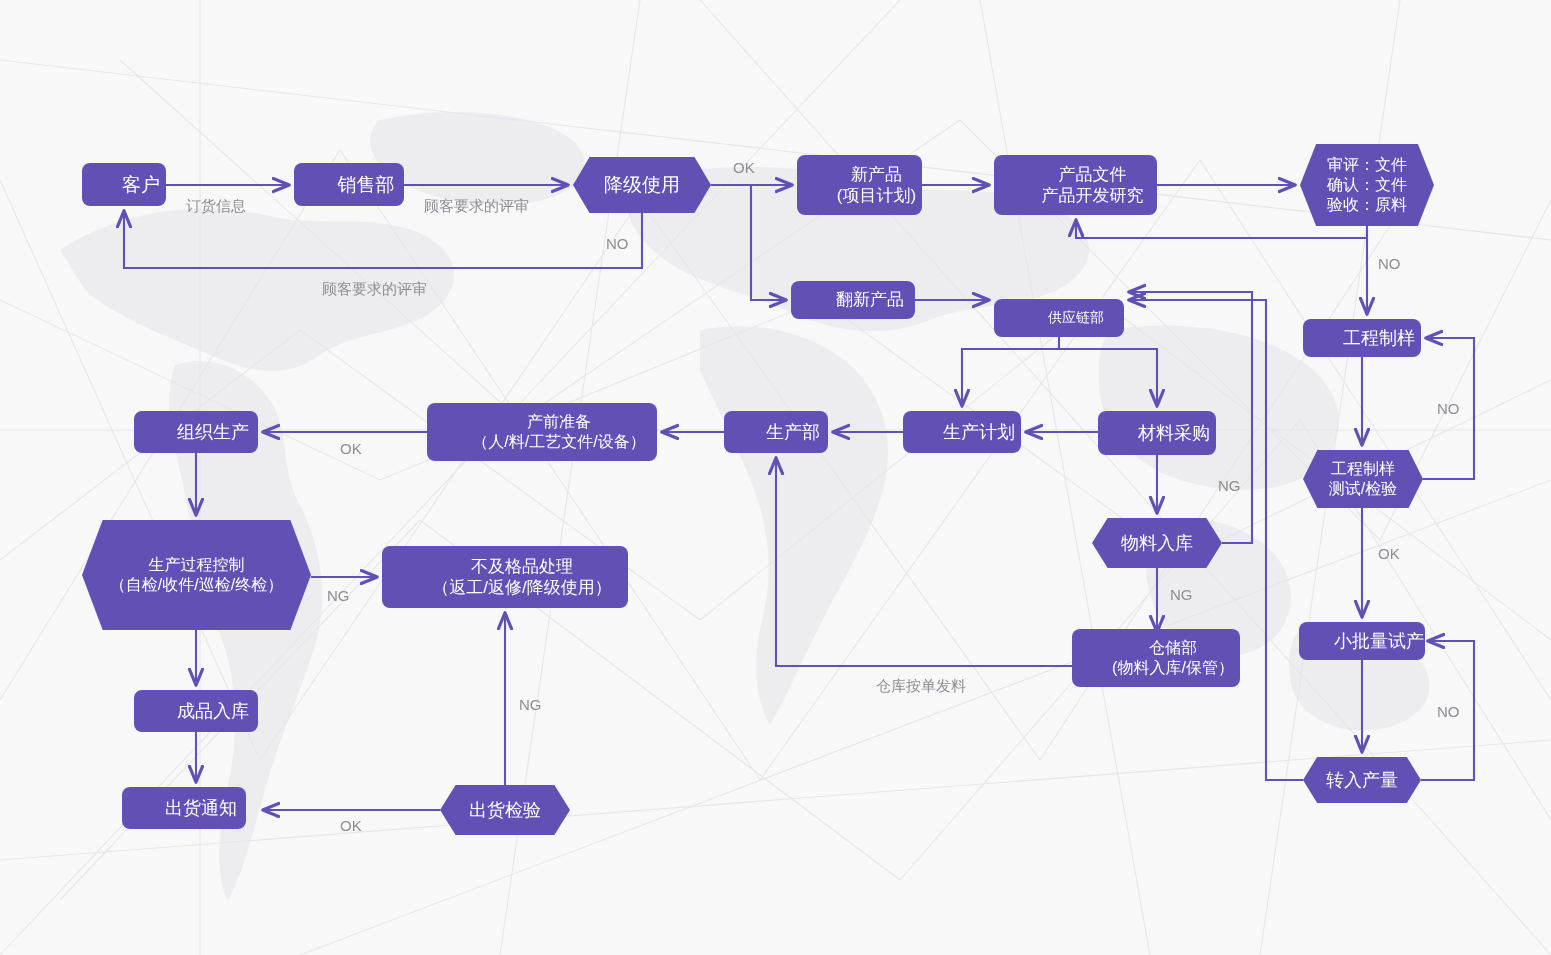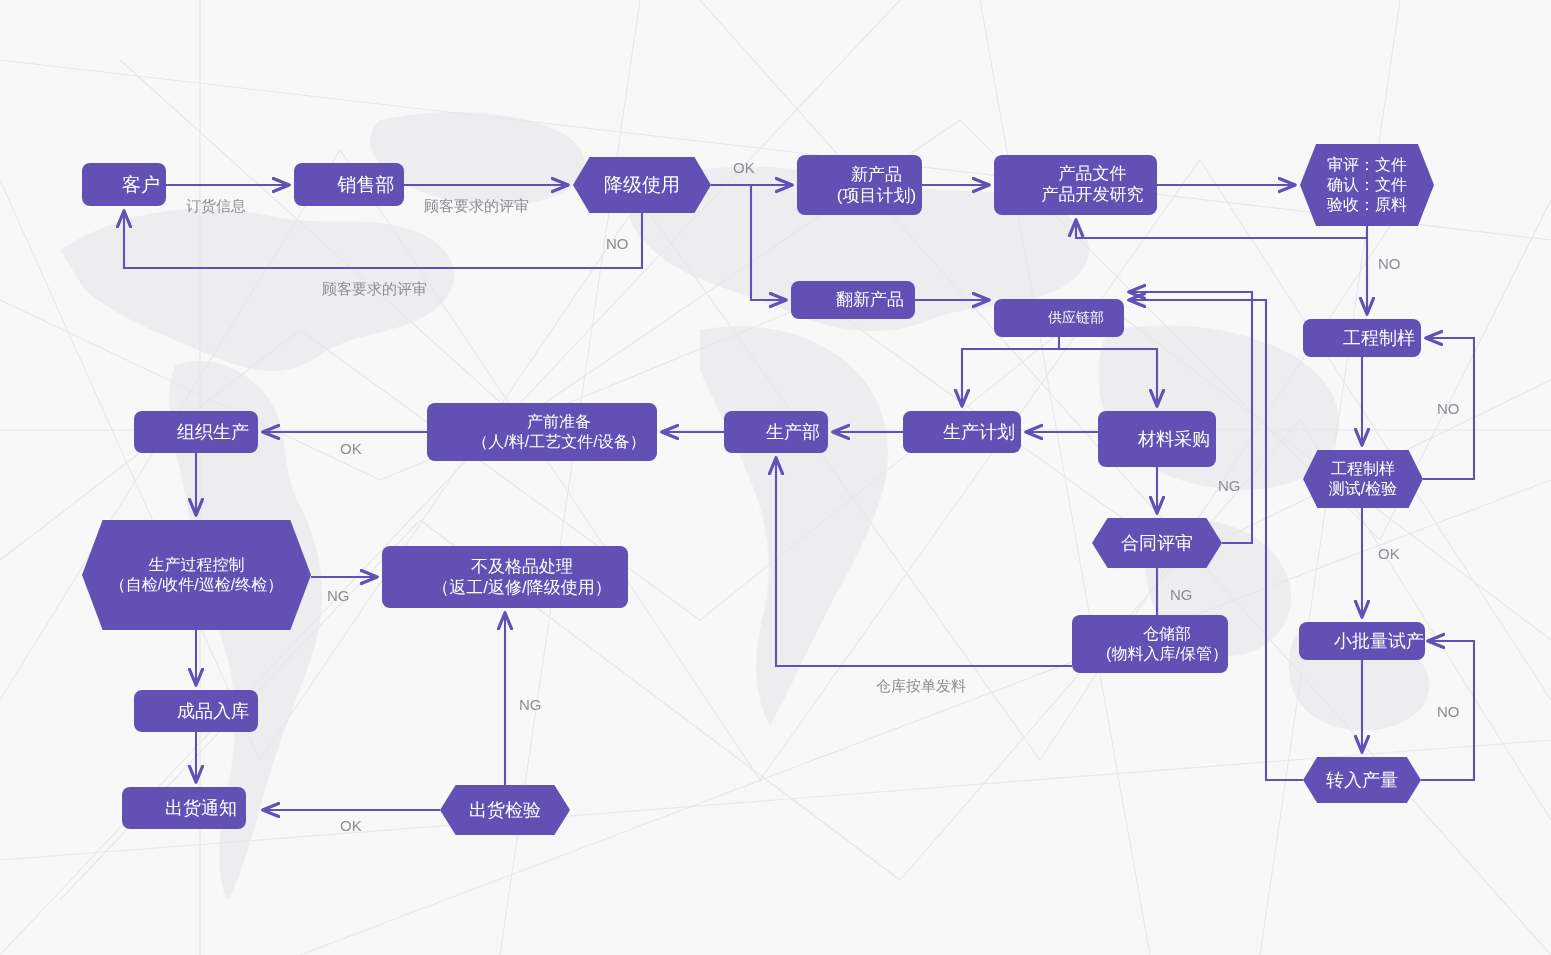--- a/index.html
+++ b/index.html
@@ -160,21 +160,21 @@
       <div class="node rect" style="left: 294px; top: 163px; width: 110px; height: 43px; font-size: 19px; background: rgb(98, 80, 181); color: rgb(255, 255, 255); justify-content: center;">
         <span class="n-line">销售部</span>
       </div>
       <div class="node hex" style="left: 573px; top: 157px; width: 138px; height: 56px; font-size: 19px; background: rgb(98, 80, 181); color: rgb(255, 255, 255);">
         <span class="n-line">降级使用</span>
       </div>
       <div class="node rect" style="left: 797px; top: 155px; width: 125px; height: 60px; font-size: 17px; background: rgb(98, 80, 181); color: rgb(255, 255, 255);">
         <span class="n-line">新产品
 (项目计划)</span>
       </div>
-      <div class="node rect" style="left: 994px; top: 155px; width: 163px; height: 60px; font-size: 17px; background: rgb(98, 80, 181); color: rgb(255, 255, 255); font-family: Liberation Mono, monospace;">
+      <div class="node rect" style="left: 994px; top: 155px; width: 163px; height: 60px; font-size: 17px; background: rgb(98, 80, 181); color: rgb(255, 255, 255);">
         <span class="n-line">产品文件
 产品开发研究</span>
       </div>
       <div class="node hex" style="left: 1300px; top: 144px; width: 134px; height: 82px; font-size: 16px; background: rgb(98, 80, 181); color: rgb(255, 255, 255);">
         <span class="n-line">审评：文件
 确认：文件
 验收：原料</span>
       </div>
       <div class="node rect" style="left: 791px; top: 281px; width: 124px; height: 38px; font-size: 17px; background: rgb(98, 80, 181); color: rgb(255, 255, 255);">
         <span class="n-line">翻新产品</span>
@@ -188,27 +188,27 @@
       <div class="node hex" style="left: 1303px; top: 450px; width: 120px; height: 58px; font-size: 16px; background: rgb(98, 80, 181); color: rgb(255, 255, 255);">
         <span class="n-line">工程制样
 测试/检验</span>
       </div>
       <div class="node rect" style="left: 1299px; top: 622px; width: 126px; height: 38px; font-size: 18px; background: rgb(98, 80, 181); color: rgb(255, 255, 255);">
         <span class="n-line">小批量试产</span>
       </div>
       <div class="node hex" style="left: 1303px; top: 757px; width: 118px; height: 46px; font-size: 18px; background: rgb(98, 80, 181); color: rgb(255, 255, 255);">
         <span class="n-line">转入产量</span>
       </div>
-      <div class="node rect" style="left: 1098px; top: 411px; width: 118px; height: 56px; font-size: 18px; background: rgb(98, 80, 181); color: rgb(255, 255, 255);">
+      <div class="node rect" style="left: 1098px; top: 411px; width: 118px; height: 44px; font-size: 18px; background: rgb(98, 80, 181); color: rgb(255, 255, 255);">
         <span class="n-line">材料采购</span>
       </div>
       <div class="node hex" style="left: 1092px; top: 518px; width: 130px; height: 50px; font-size: 18px; background: rgb(98, 80, 181); color: rgb(255, 255, 255);">
-        <span class="n-line">合同评审</span>
-      </div>
-      <div class="node rect" style="left: 1072px; top: 615px; width: 156px; height: 58px; font-size: 16px; background: rgb(98, 80, 181); color: rgb(255, 255, 255);">
+        <span class="n-line">物料入库</span>
+      </div>
+      <div class="node rect" style="left: 1072px; top: 629px; width: 168px; height: 58px; font-size: 16px; background: rgb(98, 80, 181); color: rgb(255, 255, 255);">
         <span class="n-line">仓储部
 (物料入库/保管）</span>
       </div>
       <div class="node rect" style="left: 903px; top: 411px; width: 118px; height: 42px; font-size: 18px; background: rgb(98, 80, 181); color: rgb(255, 255, 255);">
         <span class="n-line">生产计划</span>
       </div>
       <div class="node rect" style="left: 724px; top: 411px; width: 104px; height: 42px; font-size: 18px; background: rgb(98, 80, 181); color: rgb(255, 255, 255);">
         <span class="n-line">生产部</span>
       </div>
       <div class="node rect" style="left: 427px; top: 403px; width: 230px; height: 58px; font-size: 16px; background: rgb(98, 80, 181); color: rgb(255, 255, 255);">

